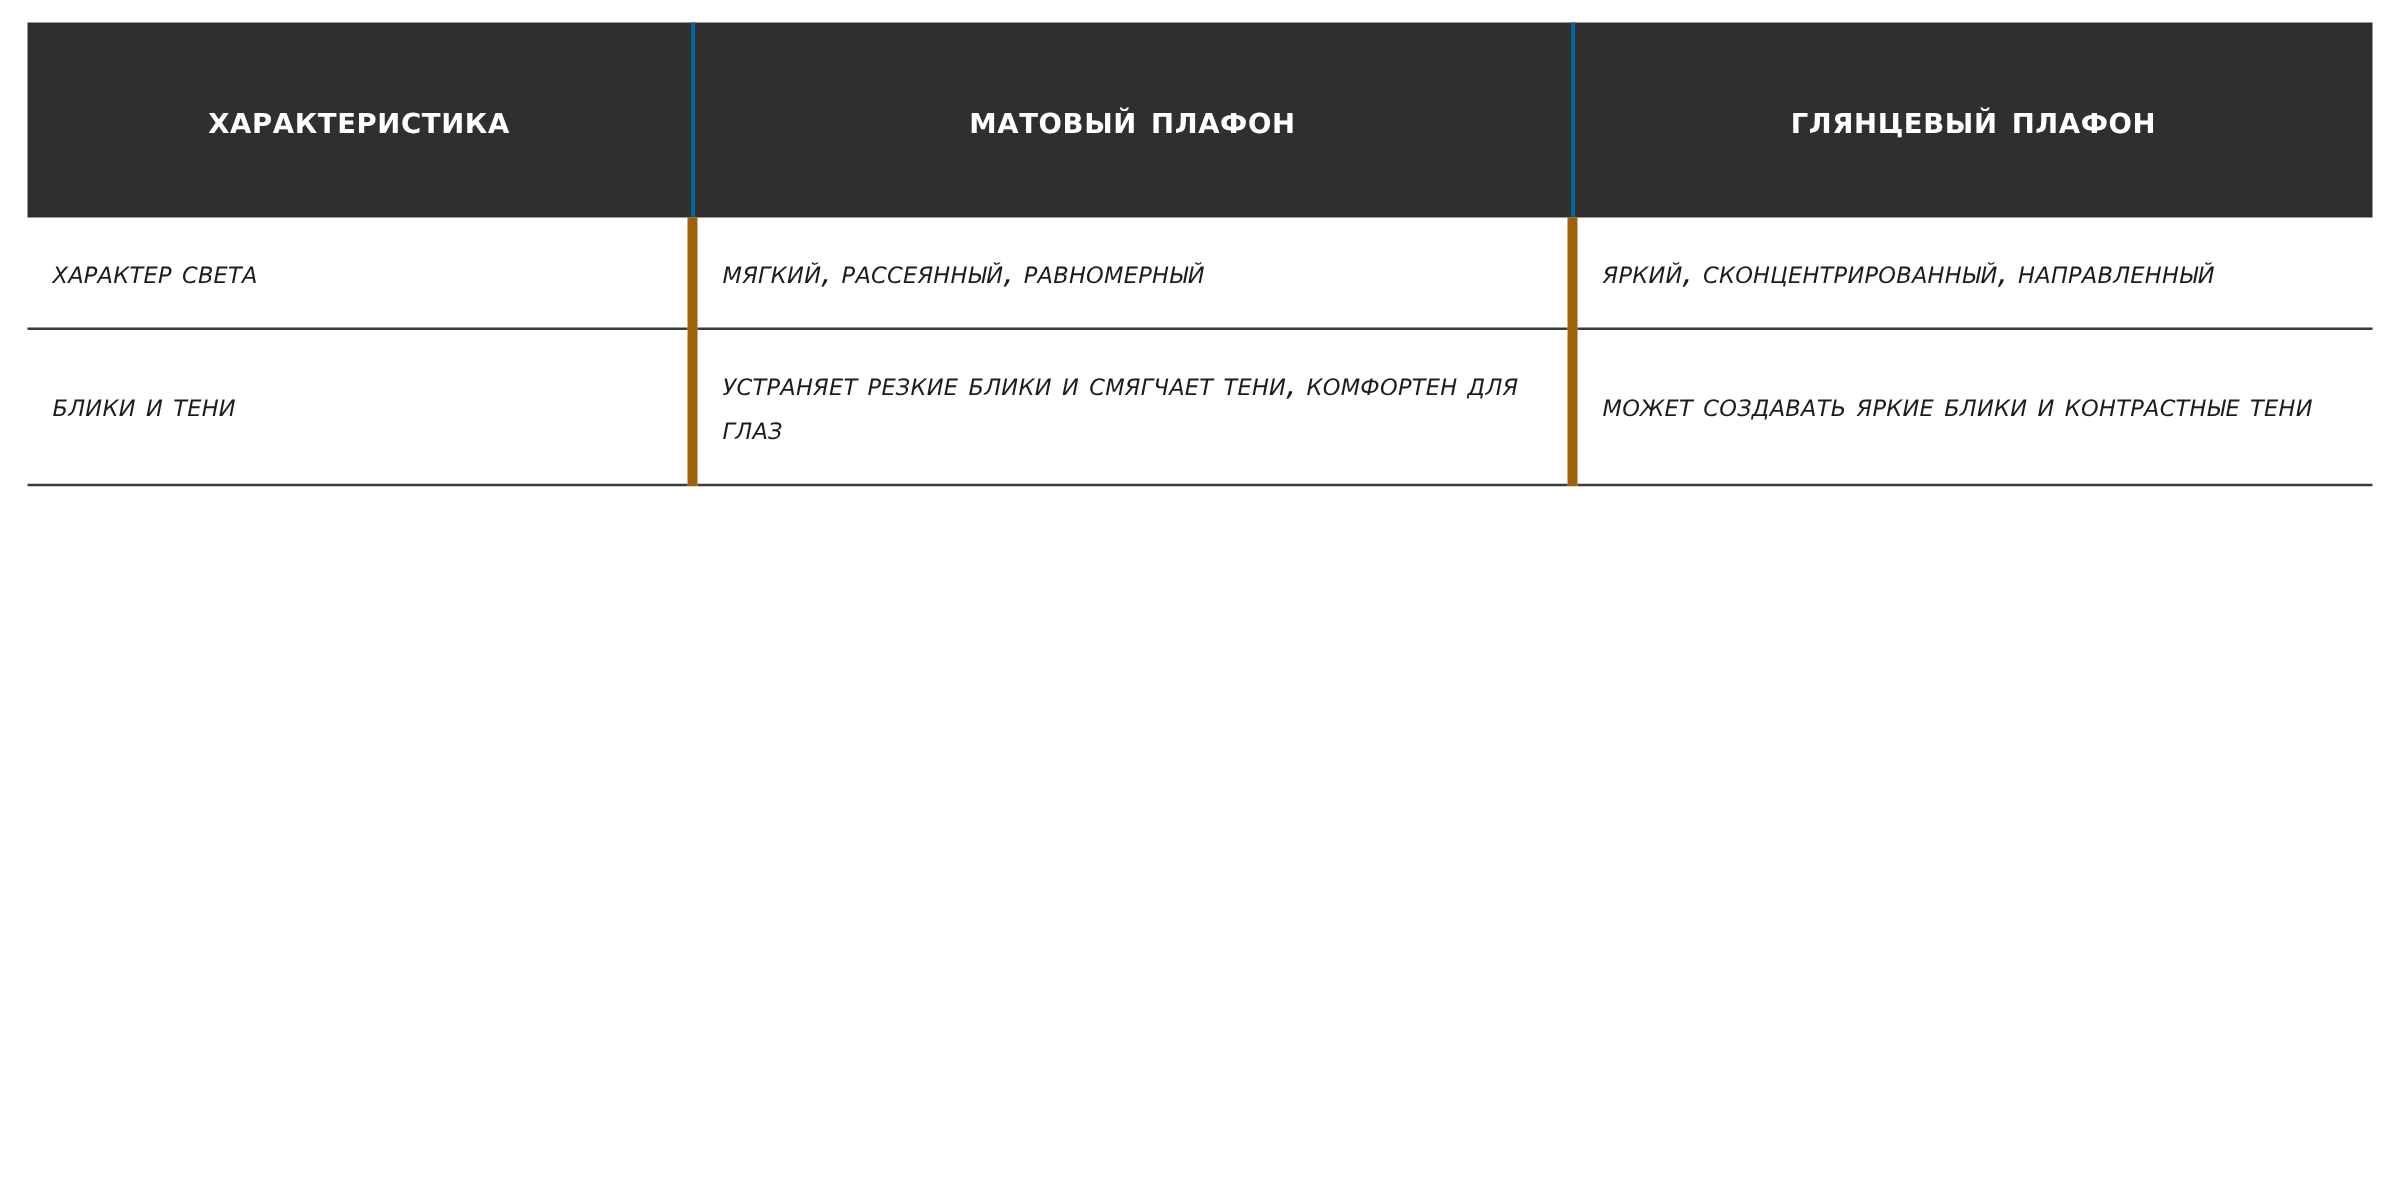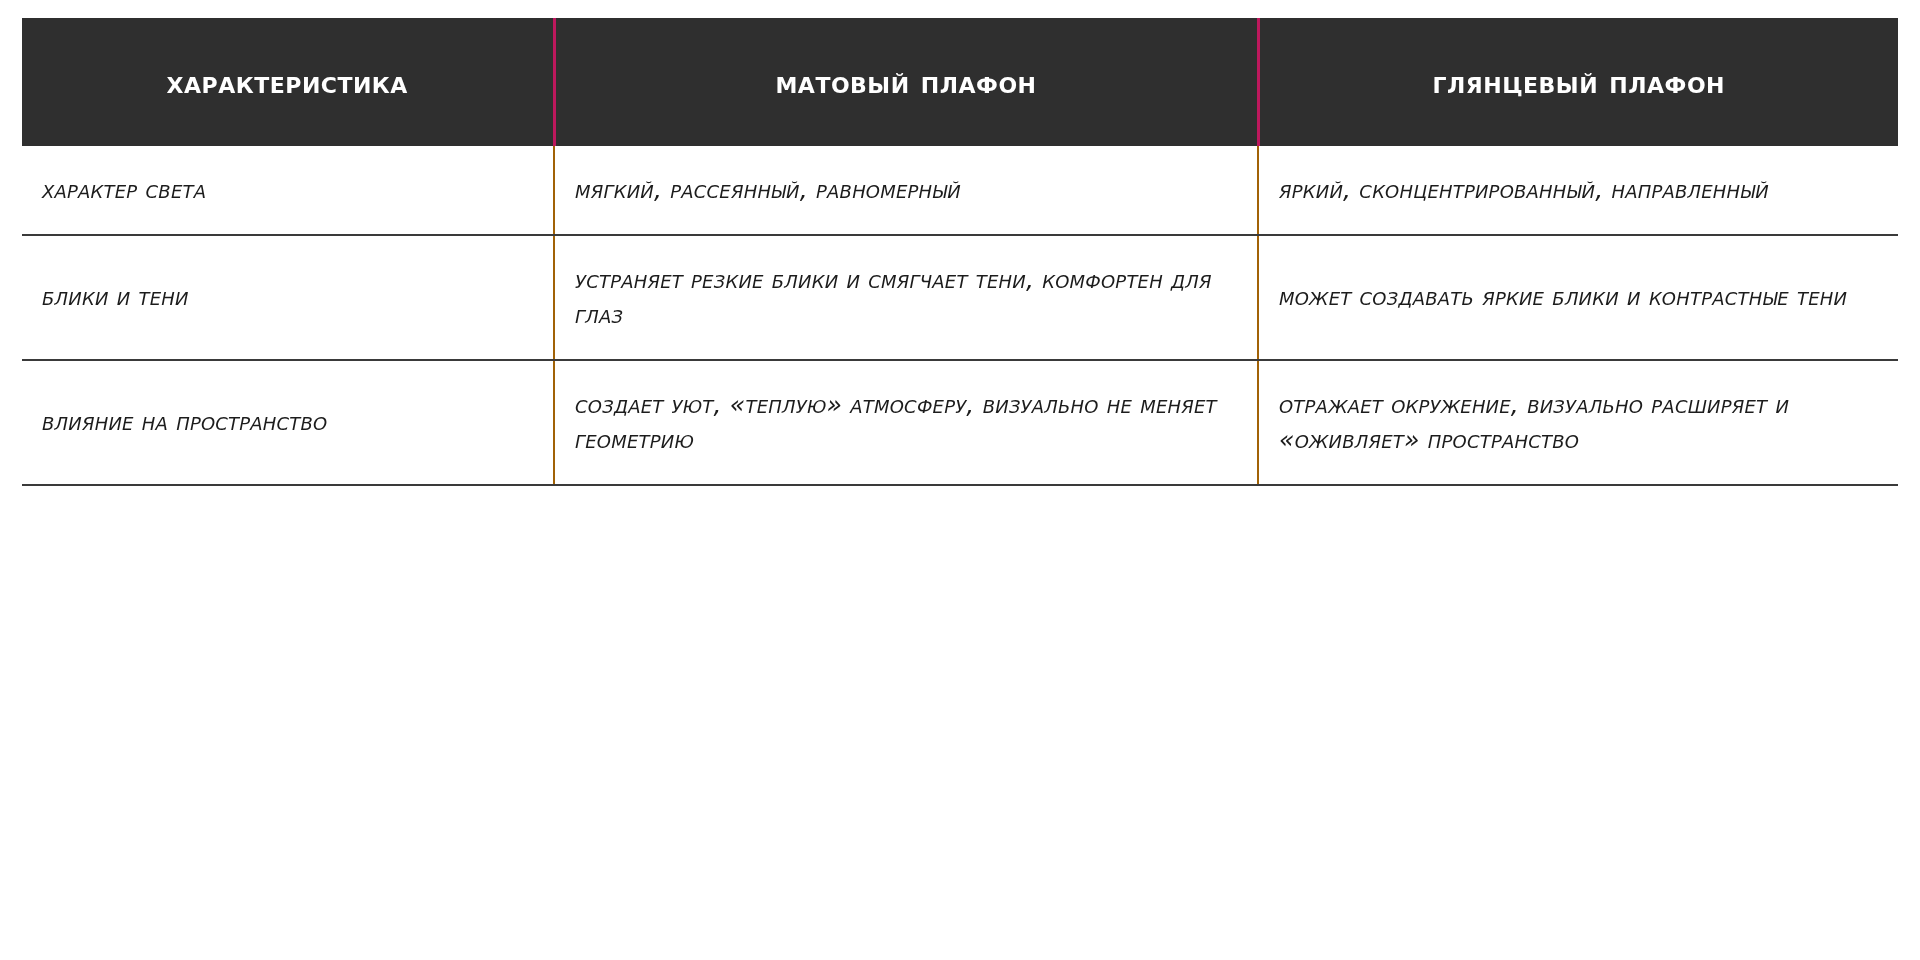--- a/index.html
+++ b/index.html
@@ -25,39 +25,39 @@
     border-collapse: collapse;
     table-layout: fixed;
   }
   table.comparison col.c0 { width: 532px; }
   table.comparison col.c1 { width: 704px; }
   table.comparison col.c2 { width: 640px; }
 
   thead th {
     background: #2f2f2f;
     color: #ffffff;
-    height: 128px;
+    height: 156px;
     font-size: 31px;
     font-weight: bold;
     font-variant: small-caps;
     text-transform: lowercase;
     letter-spacing: 0.5px;
     text-align: center;
     vertical-align: middle;
     border: none;
     padding: 0 10px;
     margin-left: 14px;
   }
   thead th.divider-left {
-    border-left: 3px solid #be185d;
+    border-left: 3px solid #0369a1;
   }
 
   tbody td {
     border-bottom: 2px solid #3a3a3a;
-    border-right: 2px solid #a16207;
+    border-right: 8px solid #a16207;
     vertical-align: middle;
     font-size: 25px;
     font-style: italic;
     font-variant: small-caps;
     text-transform: lowercase;
     color: #1c1c1c;
     padding: 26px 18px 26px 20px;
     line-height: 1.42;
     letter-spacing: 0.2px;
   }
@@ -89,20 +89,15 @@
       <tr>
         <td class="feature">Характер света</td>
         <td>Мягкий, рассеянный, равномерный</td>
         <td class="last">Яркий, сконцентрированный, направленный</td>
       </tr>
       <tr>
         <td class="feature">Блики и тени</td>
         <td>Устраняет резкие блики и смягчает тени, комфортен для глаз</td>
         <td class="last">Может создавать яркие блики и контрастные тени</td>
       </tr>
-      <tr>
-        <td class="feature">Влияние на пространство</td>
-        <td>Создает уют, «теплую» атмосферу, визуально не меняет геометрию</td>
-        <td class="last">Отражает окружение, визуально расширяет и «оживляет» пространство</td>
-      </tr>
     </tbody>
   </table>
 </div>
 
 </body></html>

